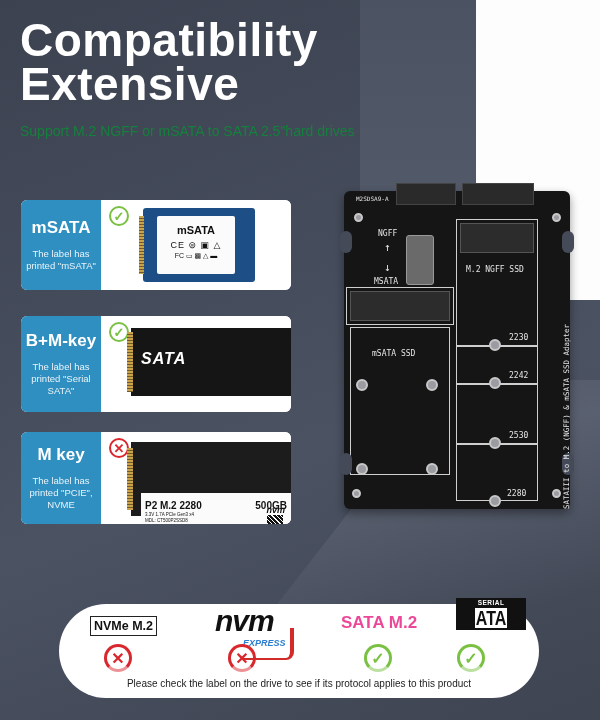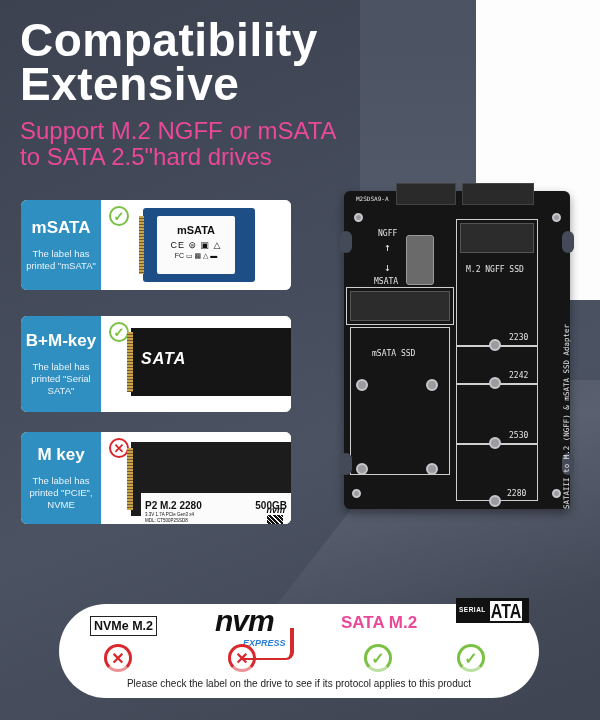--- a/index.html
+++ b/index.html
@@ -23,21 +23,21 @@
     clip-path: polygon(60% 0, 100% 0, 100% 100%, 0 100%, 0 95%);
   }
   .title {
     position: absolute; left: 20px; top: 18px;
     color: #ffffff; font-weight: bold; font-size: 46px; line-height: 44px;
     letter-spacing: 0.5px;
   }
   .title .l { display:block; }
   .subtitle {
     position: absolute; left: 20px; top: 118px; width: 340px;
-    color: #ec4899; font-size: 24px; line-height: 26px;
+    color: #15803d; font-size: 14px; line-height: 26px;
   }
 
   .card {
     position: absolute; left: 21px; width: 270px; border-radius: 6px; overflow: hidden;
     display: flex; background: #ffffff;
   }
   .card .side {
     width: 80px; background: #2f8fc0; color: #fff; text-align: center;
     display: flex; flex-direction: column; justify-content: center; align-items: center;
     padding: 4px;
@@ -85,22 +85,22 @@
   .logo.nvm {
     left: 156px; top: 2px; font-style: italic; font-weight: bold; font-size: 30px; color: #111; line-height: 30px;
     letter-spacing: -1px;
   }
   .logo.nvm .ex {
     position: absolute; left: 28px; top: 22px; font-size: 9px; color: #2a7dd1; font-style: italic; letter-spacing: 0;
     border-bottom: 2px solid #d32a2a; border-right: 4px solid #d32a2a; padding-right: 4px; border-radius: 0 0 8px 0;
   }
   .logo.sata-m2 { left: 282px; top: 9px; font-size: 17px; font-weight: bold; color: #ec4899; }
   .logo.serial {
-    left: 397px; top: -6px; background: #111; color: #fff; padding: 1px 2px; line-height: 1;
-    display: flex; flex-direction: row; align-items: center; border: 1px solid #111;
+    left: 397px; top: -6px; background: #111; color: #fff; padding: 1px 14px; line-height: 1;
+    display: flex; flex-direction: column; align-items: center; border: 1px solid #111;
   }
   .logo.serial .s1 { font-size: 6.5px; font-weight: bold; letter-spacing: 0.5px; }
   .logo.serial .s2 {
     background: #fff; color: #111; font-size: 20px; font-weight: bold; padding: 0 1px; margin-top: 1px;
     font-family: "Liberation Sans Narrow", "Liberation Sans", sans-serif; transform: scaleX(0.8);
   }
   .circ {
     position: absolute; top: 40px; width: 28px; height: 28px; border-radius: 50%;
     display:flex; align-items:center; justify-content:center; font-weight: bold; font-size: 16px;
   }

